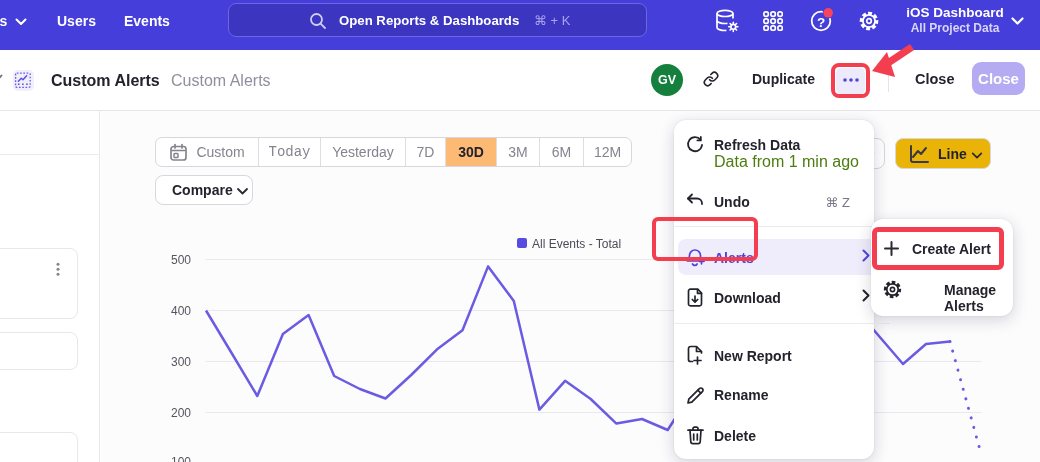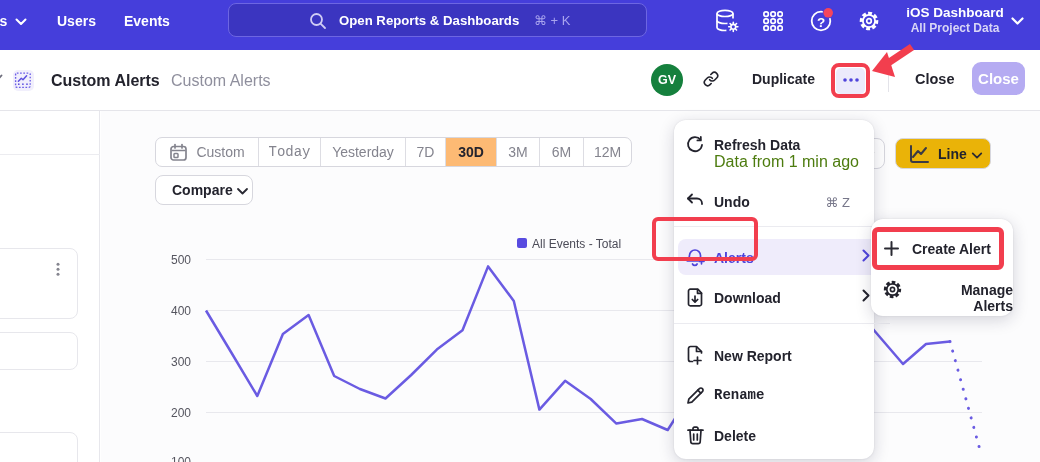--- a/index.html
+++ b/index.html
@@ -54,21 +54,21 @@
   #menu { position:absolute; left:650px; top:120px; width:200px; height:339px; background:#fff; border-radius:12px; box-shadow:0 4px 16px rgba(30,30,60,.18), 0 0 2px rgba(30,30,60,.12);margin-left:24px; }
   .mi-label { position:absolute; left:40px; font-size:14px; font-weight:700; color:#23232d; }
   .mi-sub { position:absolute; left:40px; font-size:16px; color:#4d7c0f; }
   .mi-key { position:absolute; right:24px; font-size:13px; color:#77778a; }
   .msep { position:absolute; left:0; width:216px; height:1px; background:#ebebf0; }
   #alertrow { position:absolute; left:4px; top:119px; width:201px; height:36px; background:#efecfb; border-radius:8px; }
   .chev-r { font-size:13px; font-weight:700; }
 
   
   #submenu { position:absolute; left:871px; top:219px; width:142px; height:97px; background:#fff; border-radius:12px; box-shadow:0 4px 16px rgba(30,30,60,.18), 0 0 2px rgba(30,30,60,.12); }
-  #submenu .si-label { position:absolute; left:41px; font-size:14px; font-weight:700; color:#23232d;text-align:right; }
+  #submenu .si-label { position:absolute; left:41px; font-size:14px; font-weight:700; color:#23232d; }
 
   
   .redbox { position:absolute; border:4px solid #f23e4e; border-radius:6px; }
 </style>
 </head>
 <body>
 
 <div id="content"></div>
 <svg class="abs" style="left:0;top:0;" width="1040" height="462" viewBox="0 0 1040 462">
 
@@ -285,21 +285,21 @@
     <path d="M14.5 8 V6.5 L9.5 1.5 H3.5 A2 2 0 0 0 1.5 3.5 v11 a2 2 0 0 0 2 2 h2"></path>
     <path d="M9.5 1.8 v4.7 h4.8"></path>
     <path d="M10.5 12 v7 M7 15.5 h7"></path>
   </svg>
   <div class="mi-label" style="top:228px;">New Report</div>
 
   <svg class="abs" style="left:12px;top:266px" width="19" height="19" viewBox="0 0 19 19" fill="none" stroke="#23232d" stroke-width="1.7" stroke-linecap="round" stroke-linejoin="round">
     <path d="M2 17 l.8-3.8 L13.4 2.6 a2.1 2.1 0 0 1 3 3 L5.8 16.2 L2 17 z"></path>
     <path d="M11.8 4.2 l3 3"></path>
   </svg>
-  <div class="mi-label" style="top:267px;font-family:Liberation Mono, monospace;">Rename</div>
+  <div class="mi-label" style="top:267px;">Rename</div>
 
   <svg class="abs" style="left:13px;top:306px" width="17" height="19" viewBox="0 0 17 19" fill="none" stroke="#23232d" stroke-width="1.7" stroke-linecap="round" stroke-linejoin="round">
     <path d="M1 4.2 h15"></path>
     <path d="M3 4.2 l.8 11.6 a2 2 0 0 0 2 1.9 h5.4 a2 2 0 0 0 2-1.9 L14 4.2"></path>
     <path d="M6 4 V2.6 a1.4 1.4 0 0 1 1.4-1.4 h2.2 A1.4 1.4 0 0 1 11 2.6 V4"></path>
     <path d="M6.7 8 v6 M10.3 8 v6"></path>
   </svg>
   <div class="mi-label" style="top:308px;text-align:center;">Delete</div>
 </div>
 

